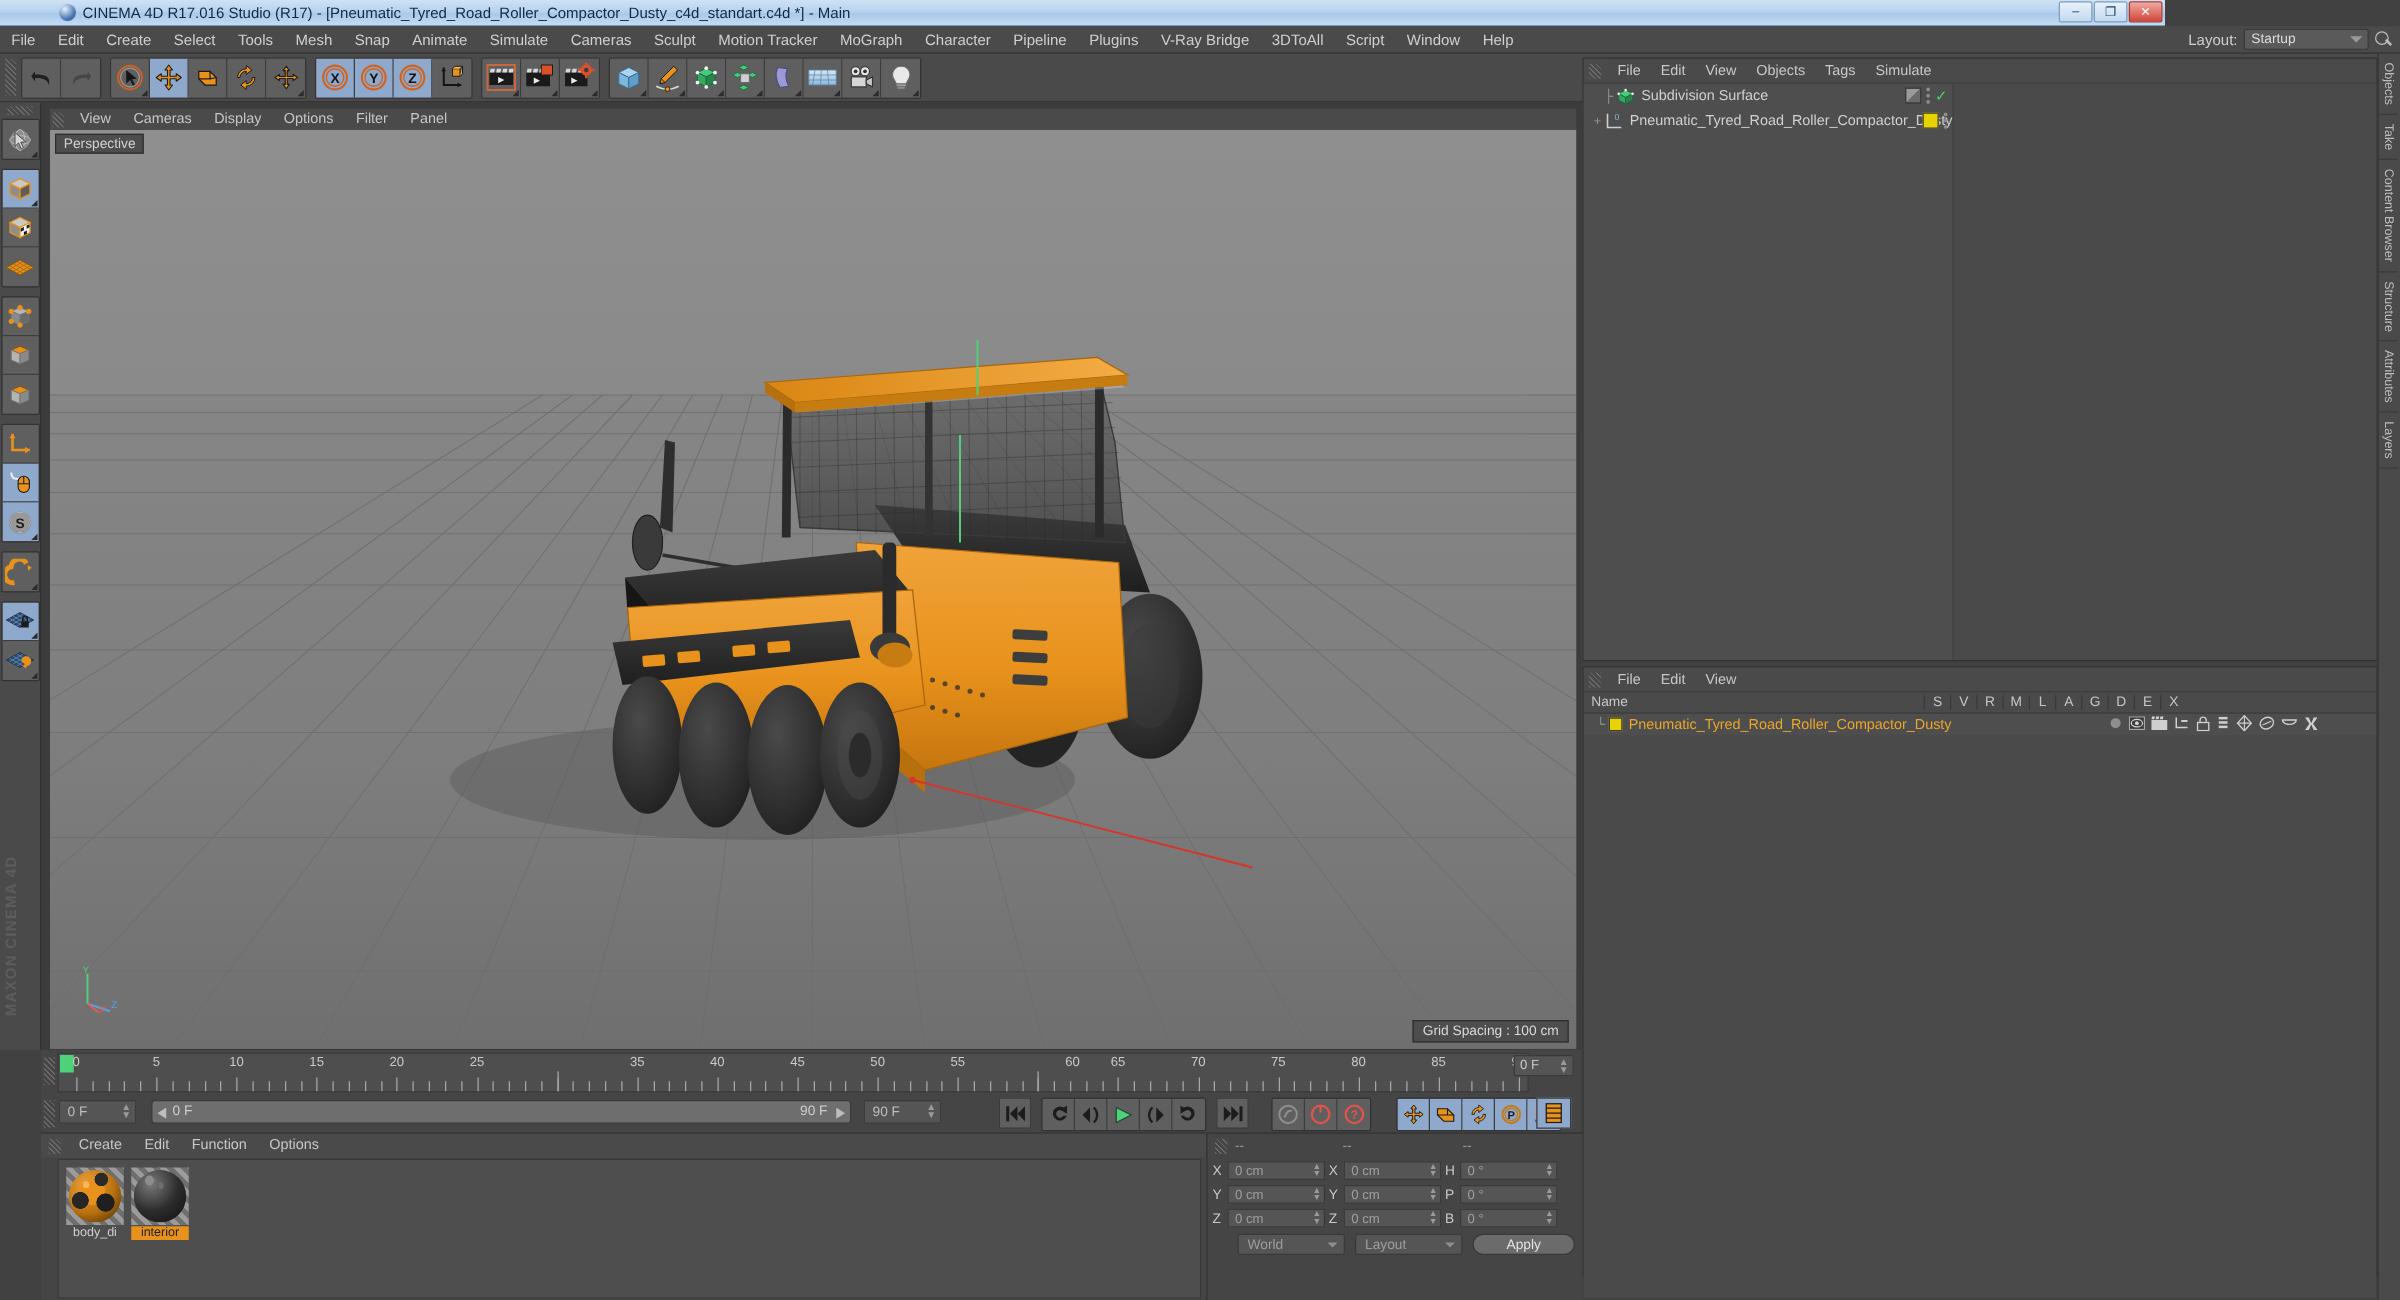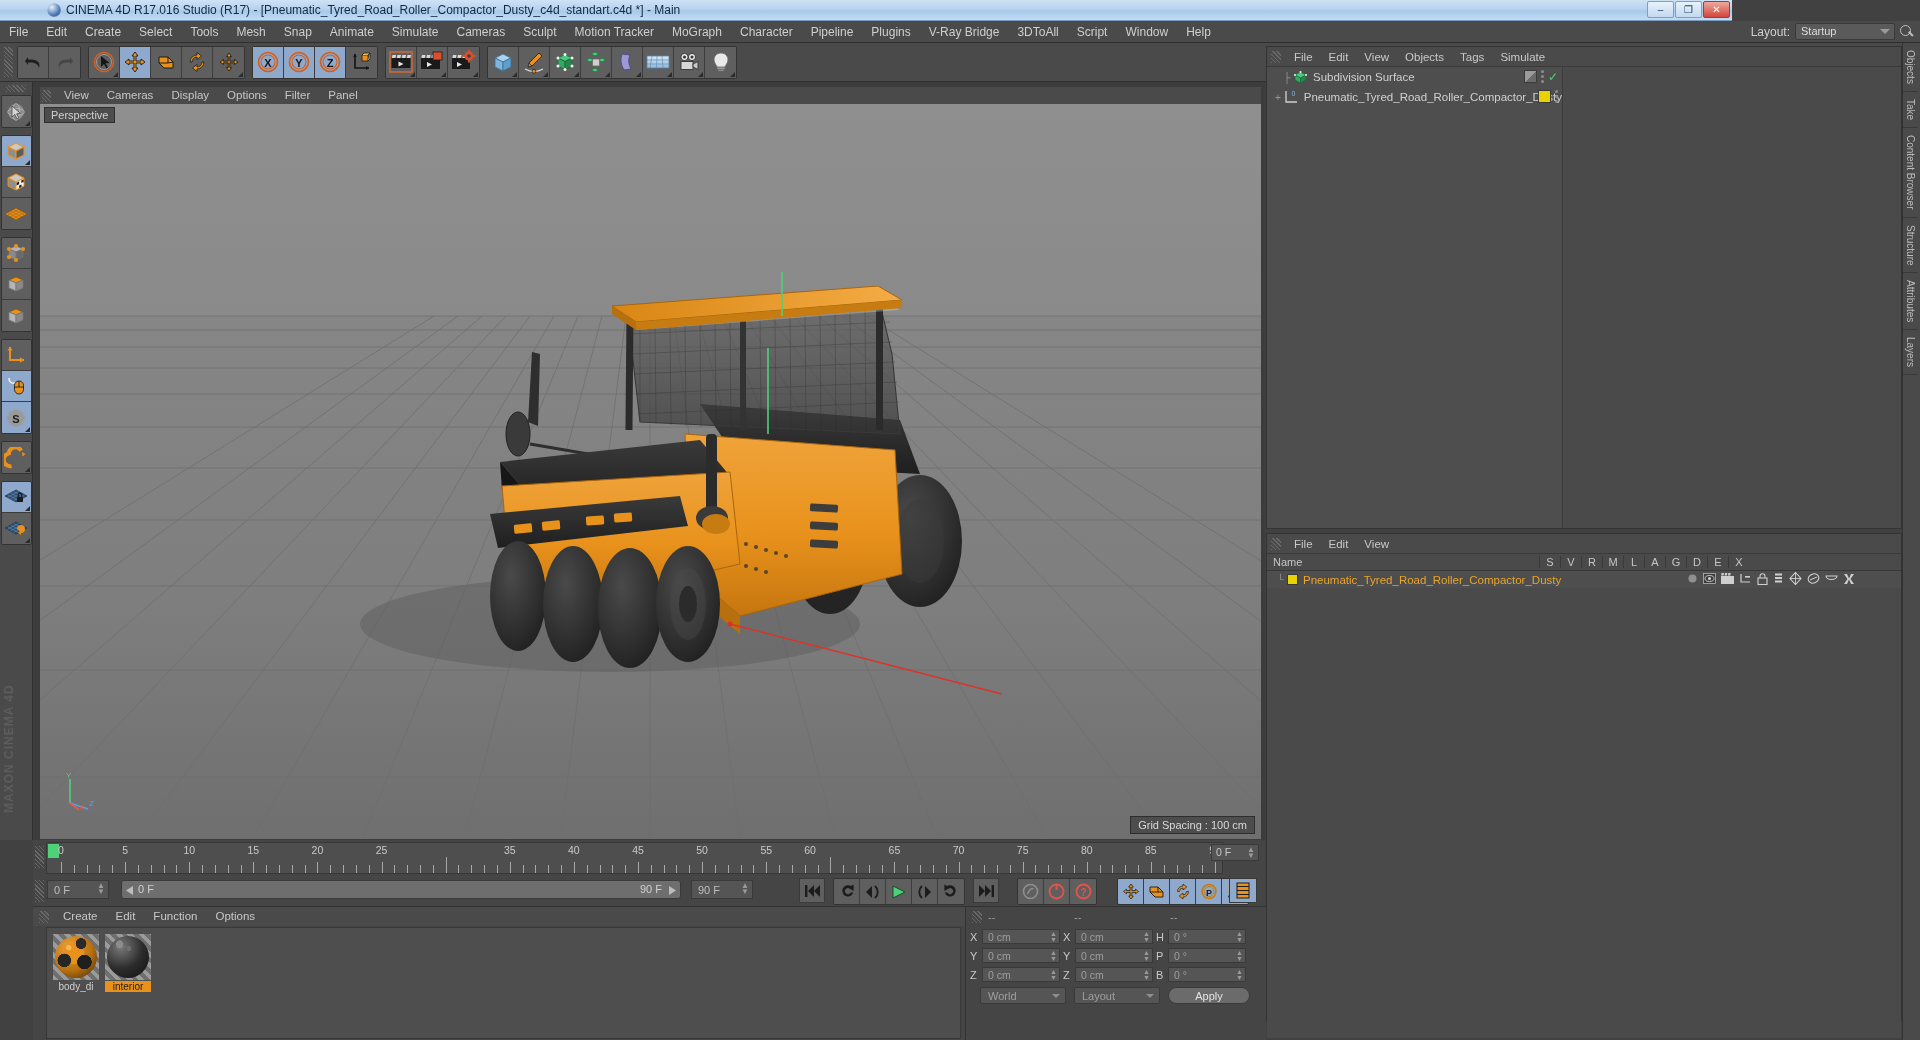--- a/index.html
+++ b/index.html
@@ -1048,21 +1048,21 @@
         <div class="rnum" style="left: 142.222px;">10</div>
         <div class="rnum" style="left: 206.333px;">15</div>
         <div class="rnum" style="left: 270.444px;">20</div>
         <div class="rnum" style="left: 334.556px;">25</div>
         <div class="rnum" style="left: 398px; margin-top: 36px;">30</div>
         <div class="rnum" style="left: 462.778px;">35</div>
         <div class="rnum" style="left: 526.889px;">40</div>
         <div class="rnum" style="left: 591px;">45</div>
         <div class="rnum" style="left: 655.111px;">50</div>
         <div class="rnum" style="left: 719.222px;">55</div>
-        <div class="rnum" style="left: 763px;">60</div>
+        <div class="rnum" style="left: 811px;">60</div>
         <div class="rnum" style="left: 847.444px;">65</div>
         <div class="rnum" style="left: 911.556px;">70</div>
         <div class="rnum" style="left: 975.667px;">75</div>
         <div class="rnum" style="left: 1039.78px;">80</div>
         <div class="rnum" style="left: 1103.89px;">85</div>
         <div class="rnum" style="left: 1168px;">90</div>
         <div class="rtick" style="left: 398.667px; top: 14px; height: 16px;"></div>
         <div class="rtick" style="left: 783.333px; top: 14px; height: 16px;"></div>
       </div>
     <div class="curfld">
@@ -1299,21 +1299,21 @@
             <span>0 cm</span>
             <span class="sp">▲<br>▼</span>
           </div>
         <span class="ax" style="margin-left:3px">B</span>
         <div class="cinp" style="width:78px">
             <span>0 °</span>
             <span class="sp">▲<br>▼</span>
           </div>
       </div>
       <div class="crow" style="margin-top:4px">
-        <div class="csel" style="width:86px;margin-left:10px">
+        <div class="csel" style="width:86px;margin-left:20px">
           <span>World</span>
             <span class="arw"></span>
         </div>
         <div class="csel" style="width:86px;margin-left:8px">
           <span>Layout</span>
             <span class="arw"></span>
         </div>
         <div class="applyb" style="width:82px;margin-left:8px">Apply</div>
       </div>
     </div>

